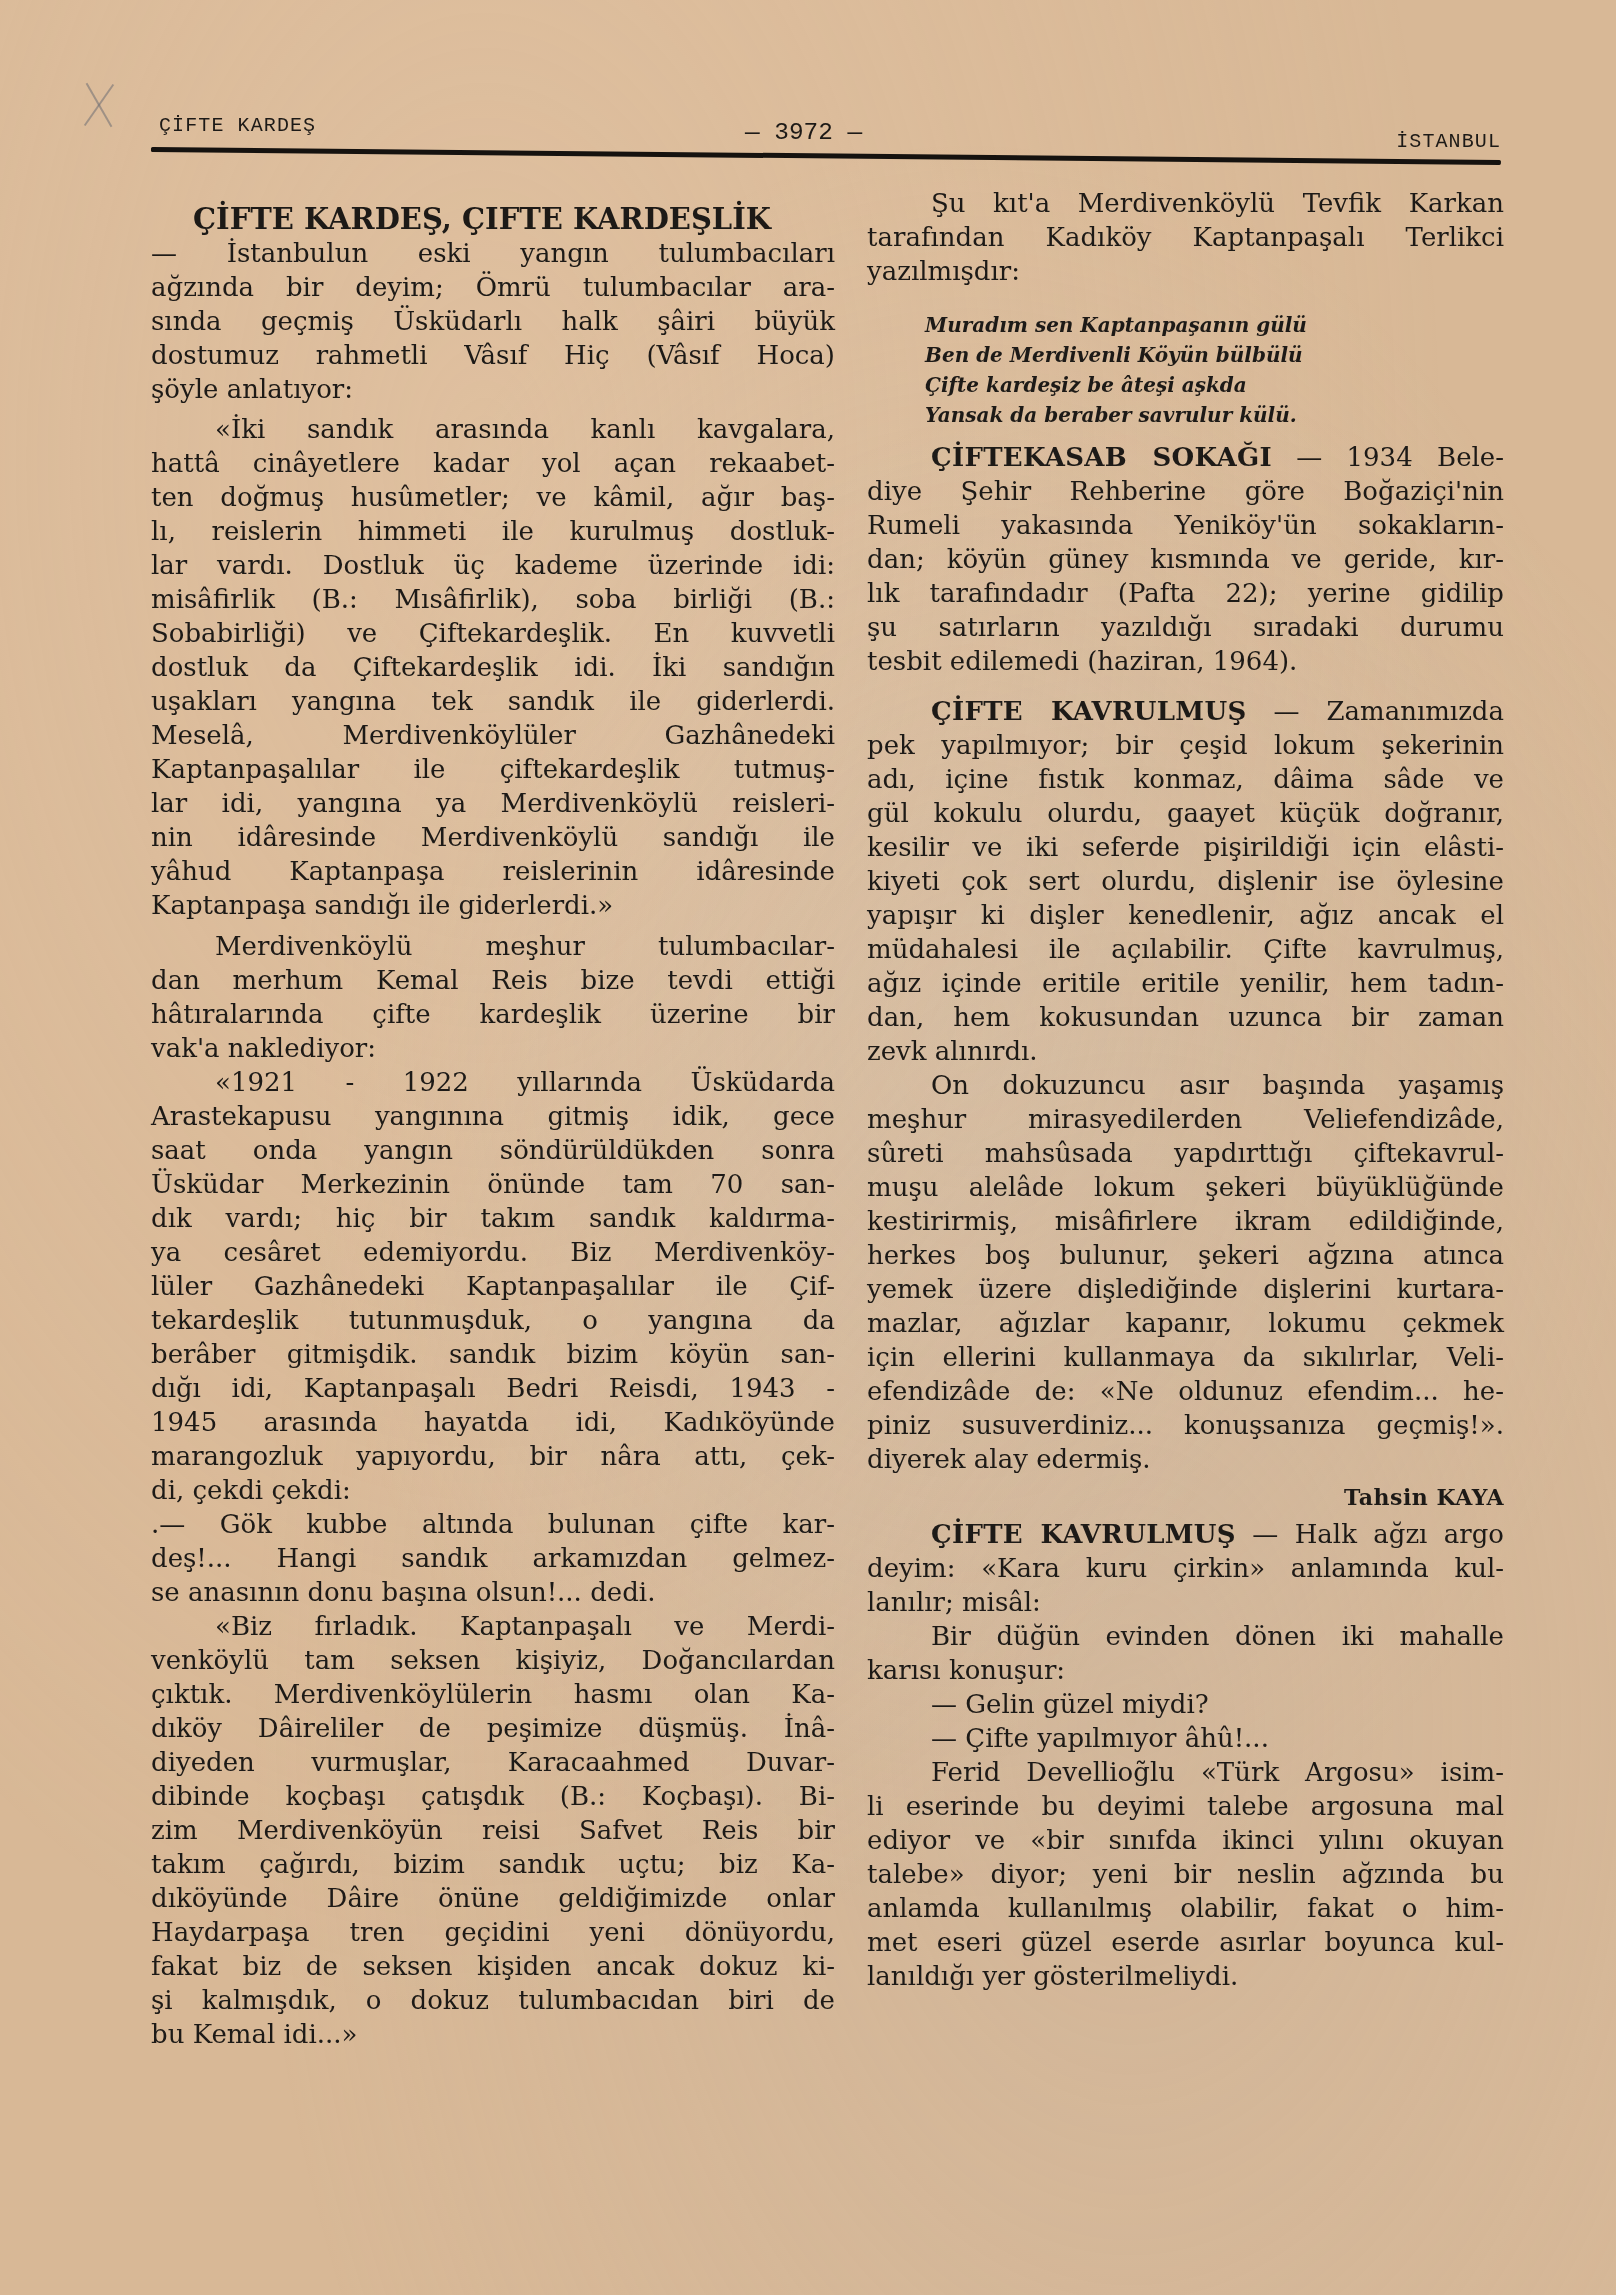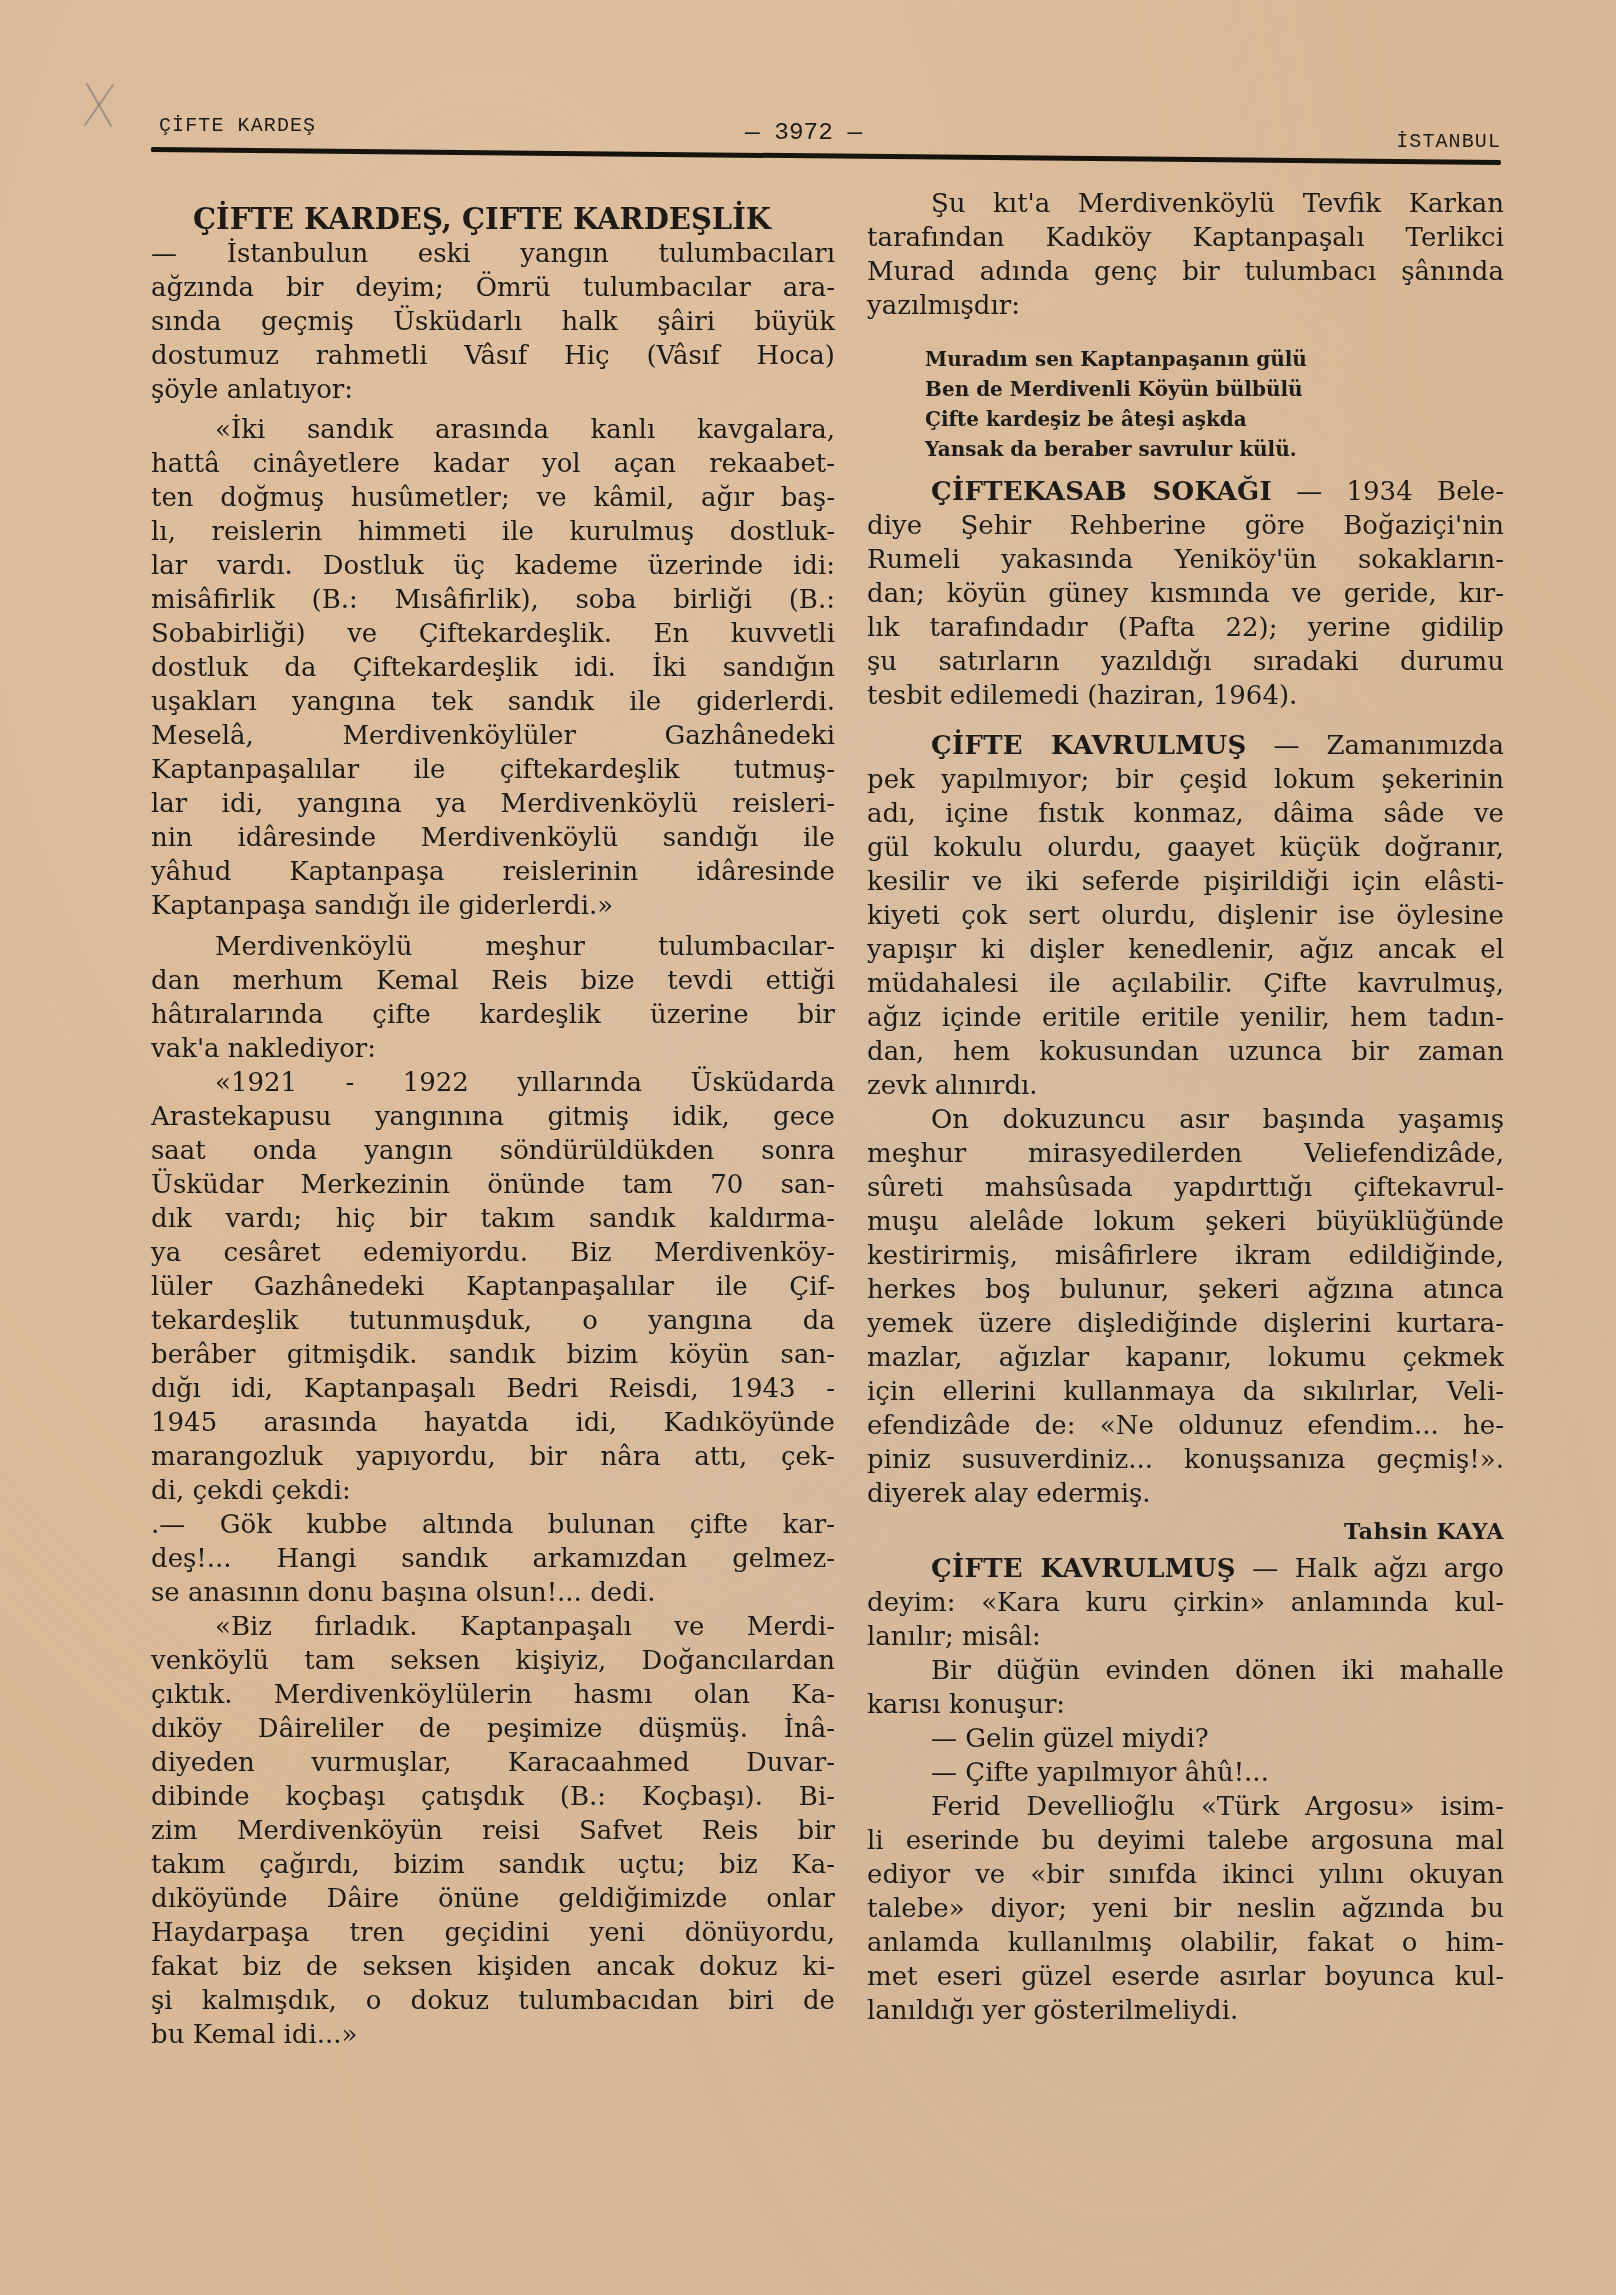--- a/index.html
+++ b/index.html
@@ -46,21 +46,21 @@
   .col.right { left: 867px; width: 637px; top: 186px; }
   .col .line { display: block; text-align: justify; text-align-last: justify; white-space: nowrap; }
   .col .line.last { text-align-last: left; }
   .col .line.ind { padding-left: 64px; }
 
   .bold-head { font-weight: bold; letter-spacing: 0.3px; }
   .headline-left { font-size: 29px; font-weight: bold; padding-left: 42px; display:block;margin-top:24px; }
 
   .poem {
     margin: 22px 0 9.5px 58px;
-    font-size: 20px; line-height: 30px; font-weight: bold;
+    font-size: 20px; line-height: 30px; font-weight: bold; font-style: italic;
   }
   .poem span { display: block; white-space: nowrap; }
 
   .signature {
     text-align: right; font-weight: bold; font-size: 22px;
     display: block; margin-top: 4.2px; margin-bottom: 3px; letter-spacing: 0.5px;
   }
   .gap-s { height: 6.4px; }
   .gap-m { height: 16px; }
 </style>
@@ -144,21 +144,20 @@
       <span class="line">fakat biz de seksen kişiden ancak dokuz ki-</span>
       <span class="line">şi kalmışdık, o dokuz tulumbacıdan biri de</span>
       <span class="line last">bu Kemal idi...»</span>
     </div>
 </div>
 
 <div class="col right">
   <div>
       <span class="line ind">Şu kıt'a Merdivenköylü Tevfik Karkan</span>
       <span class="line">tarafından Kadıköy Kaptanpaşalı Terlikci</span>
-      <span class="line">Murad adında genç bir tulumbacı şânında</span>
       <span class="line last">yazılmışdır:</span>
     </div>
 
   <div class="poem">
     <span>Muradım sen Kaptanpaşanın gülü</span>
     <span>Ben de Merdivenli Köyün bülbülü</span>
     <span>Çifte kardeşiz be âteşi aşkda</span>
     <span>Yansak da beraber savrulur külü.</span>
   </div>
 

